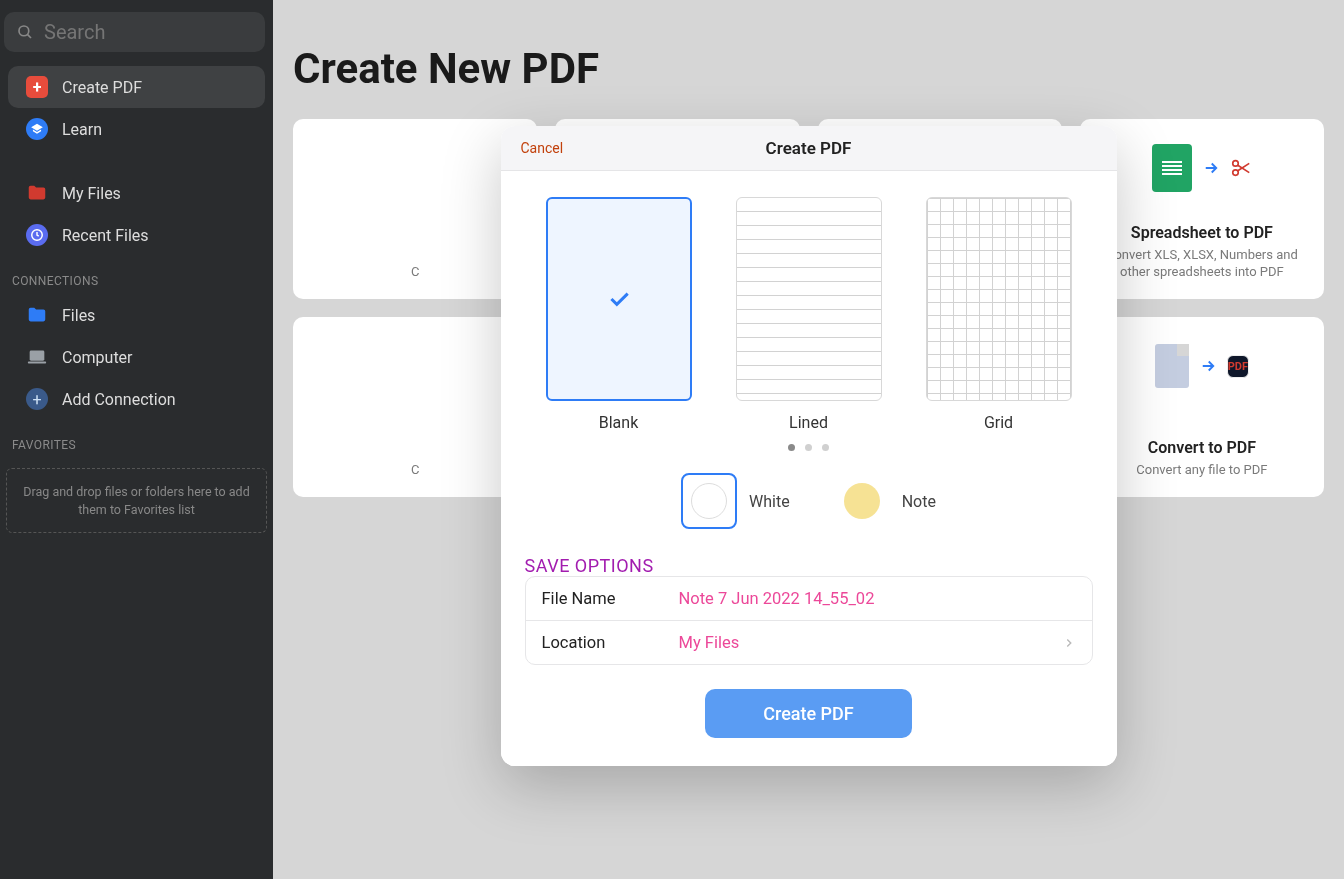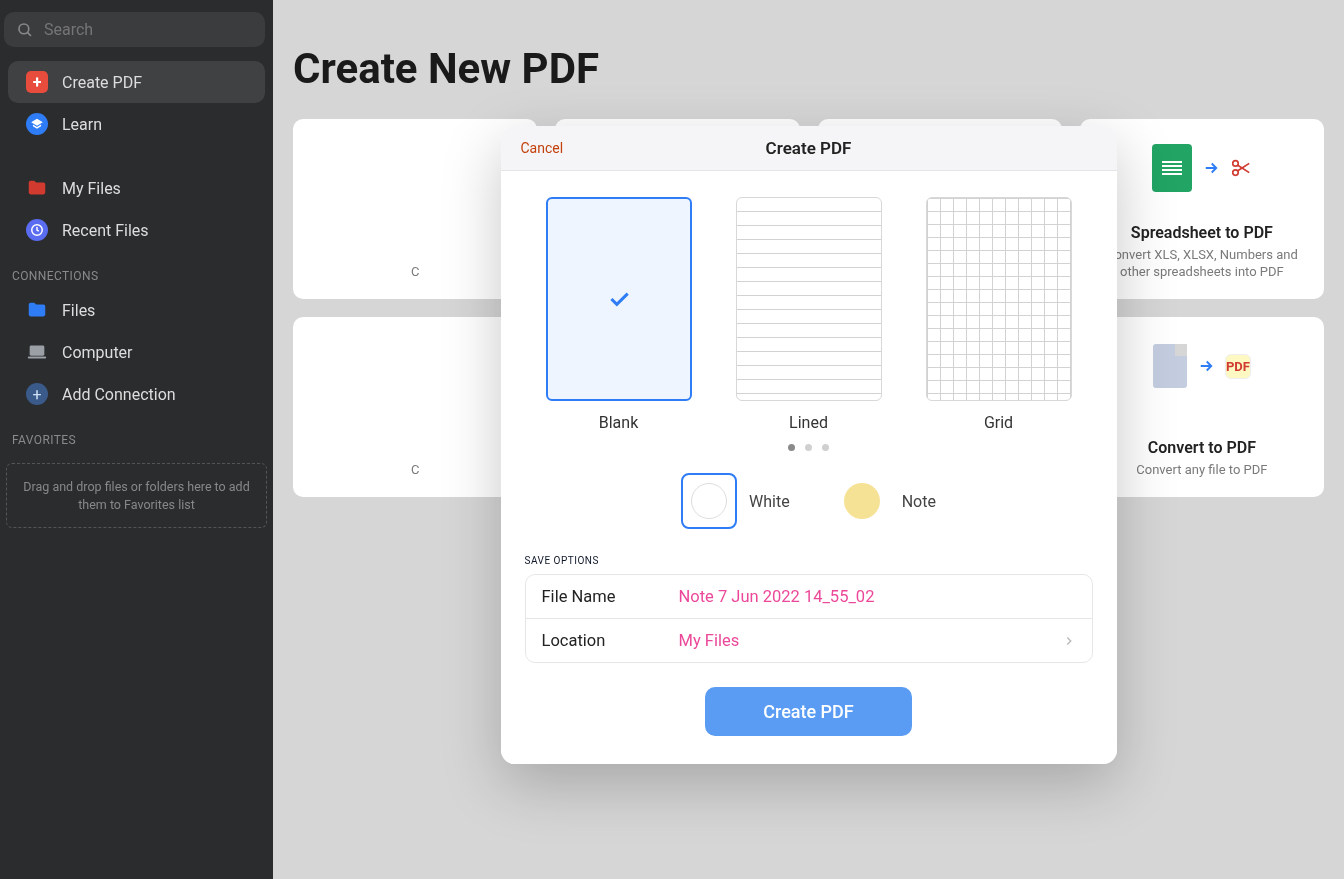--- a/index.html
+++ b/index.html
@@ -2,38 +2,38 @@
 <html><head>
 <meta charset="utf-8">
 <style>
 * { margin: 0; padding: 0; box-sizing: border-box; font-family: -apple-system, BlinkMacSystemFont, "Segoe UI", Roboto, sans-serif; }
 body { display: flex; width: 1344px; height: 879px; overflow: hidden; background: #d3d3d3; }
 
 
 .sidebar { width: 273px; background: #2a2c2e; color: #c8c8c8; display: flex; flex-direction: column; padding-top: 8px; }
 .search-box { margin: 4px 8px 14px 4px; background: #3a3c3e; border-radius: 10px; display: flex; align-items: center; padding: 8px 12px; gap: 10px; }
 .search-box svg { width: 18px; height: 18px; flex-shrink: 0; }
-.search-input { background: transparent; border: none; outline: none; color: #aaa; font-size: 16px; width: 100%; }
+.search-input { background: transparent; border: none; outline: none; color: #aaa; font-size: 20px; width: 100%; }
 .side-item { display: flex; align-items: center; gap: 14px; padding: 10px 18px; font-size: 16px; color: #ddd; border-radius: 10px; margin: 0 8px; cursor: pointer; }
 .side-item.active { background: #3f4143; }
 .side-icon { width: 22px; height: 22px; display: flex; align-items: center; justify-content: center; flex-shrink: 0; border-radius: 5px; }
 .side-section-label { font-size: 12px; color: #8a8a8a; padding: 18px 12px 6px 12px; letter-spacing: 0.4px; }
 .favorites-drop { margin: 10px 6px; border: 1px dashed #555; border-radius: 6px; padding: 14px 10px; text-align: center; font-size: 12.5px; color: #888; line-height: 1.4; }
 
 
 .main { flex: 1; background: #d6d6d6; padding: 30px 20px; overflow: hidden; position: relative; }
 .page-title { font-size: 42px; font-weight: 700; color: #1a1a1a; margin: 14px 0 26px 0; }
 .cards { display: grid; grid-template-columns: repeat(4, 1fr); gap: 18px; }
 .card { background: #fff; border-radius: 10px; padding: 24px 14px 18px 14px; text-align: center; min-height: 180px; display: flex; flex-direction: column; align-items: center; justify-content: space-between; }
 .card-icons { display: flex; align-items: center; gap: 10px; margin-bottom: 14px; height: 50px; }
 .card-title { font-size: 16px; font-weight: 600; color: #222; margin-bottom: 4px; }
 .card-desc { font-size: 13px; color: #7a7a7a; line-height: 1.35; }
 
 .arrow-icon { color: #2e7cf6; }
-.pdf-badge { background: #fef9c3; border: 1px solid #eee; border-radius: 6px; padding: 4px 0; font-size: 13px; font-weight: 700; color: #d13a2f; }
+.pdf-badge { background: #0f172a; border: 1px solid #eee; border-radius: 6px; padding: 4px 0; font-size: 11px; font-weight: 700; color: #d13a2f; }
 .sheet-icon { width: 40px; height: 48px; background: #21a464; border-radius: 4px; position: relative; display:flex; align-items:center; justify-content:center;}
 .sheet-icon::before { content:""; position:absolute; width:20px; height:14px; background: repeating-linear-gradient(#fff,#fff 2px,#21a464 2px,#21a464 4px); }
 .page-icon { width: 34px; height: 44px; background: #c4cde0; border-radius: 3px; position: relative; }
 .page-icon::after { content:""; position:absolute; top:0; right:0; width:12px; height:12px; background:#d6d6d6; }
 
 
 .modal-backdrop { position: absolute; inset: 0; display: flex; align-items: flex-start; justify-content: center; padding-top: 126px; }
 .modal { width: 616px; background: #fff; border-radius: 14px; overflow: hidden; box-shadow: 0 20px 60px rgba(0,0,0,0.22); display: flex; flex-direction: column; }
 .modal-header { display: flex; align-items: center; padding: 14px 20px; background: #f5f5f7; border-bottom: 1px solid #e5e5e7; position: relative; }
 .modal-cancel { color: #c2410c; font-size: 14px; cursor: pointer; }
@@ -54,21 +54,21 @@
 .dot { width: 7px; height: 7px; border-radius: 50%; background: #d0d0d0; }
 .dot.active { background: #8a8a8a; }
 
 .color-row { display: flex; justify-content: center; gap: 44px; margin-bottom: 26px; }
 .color-opt { display: flex; flex-direction: row; align-items: center; gap: 12px; cursor: pointer; }
 .color-box { width: 56px; height: 56px; border-radius: 8px; border: 1px solid #ddd; display: flex; align-items: center; justify-content: center; background: #fff; }
 .color-opt.selected .color-box { border: 2px solid #2e7cf6; }
 .color-swatch { width: 36px; height: 36px; border-radius: 50%; }
 .color-label { font-size: 16px; color: #444; }
 
-.save-label { font-size: 10px; color: #0f172a; letter-spacing: 0.5px; margin-bottom: 8px; }
+.save-label { font-size: 18px; color: #a21caf; letter-spacing: 0.5px; }
 .form-group { border: 1px solid #e6e6e8; border-radius: 10px; overflow: hidden; margin-bottom: 24px; }
 .form-row { display: flex; align-items: center; padding: 12px 16px; font-size: 16.5px; border-bottom: 1px solid #e6e6e8; gap: 19px; }
 .form-row:last-child { border-bottom: none; }
 .form-row-label { width: 118px; color: #222; }
 .form-row-val { flex: 1; color: #ec4899; }
 .chev { color: #bbb; }
 
 .create-btn { display: block; margin: 0 auto; background: #5a9cf3; color: #fff; font-size: 18px; font-weight: 500; border: none; border-radius: 10px; padding: 14px 58px; cursor: pointer; }
 </style>
 </head>

